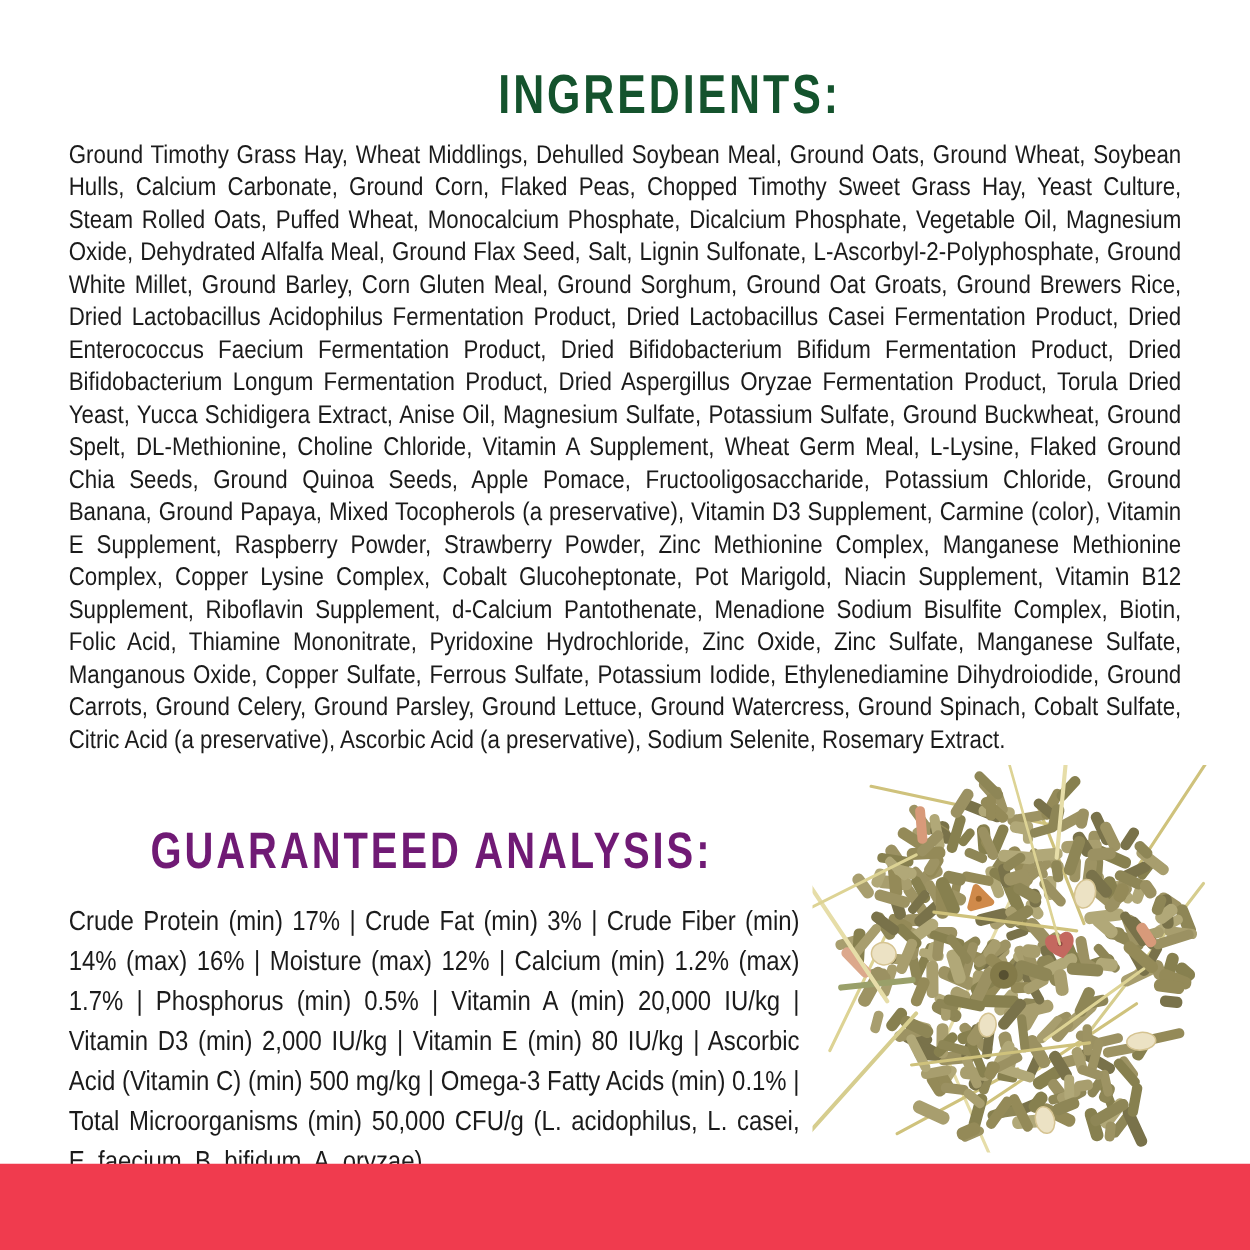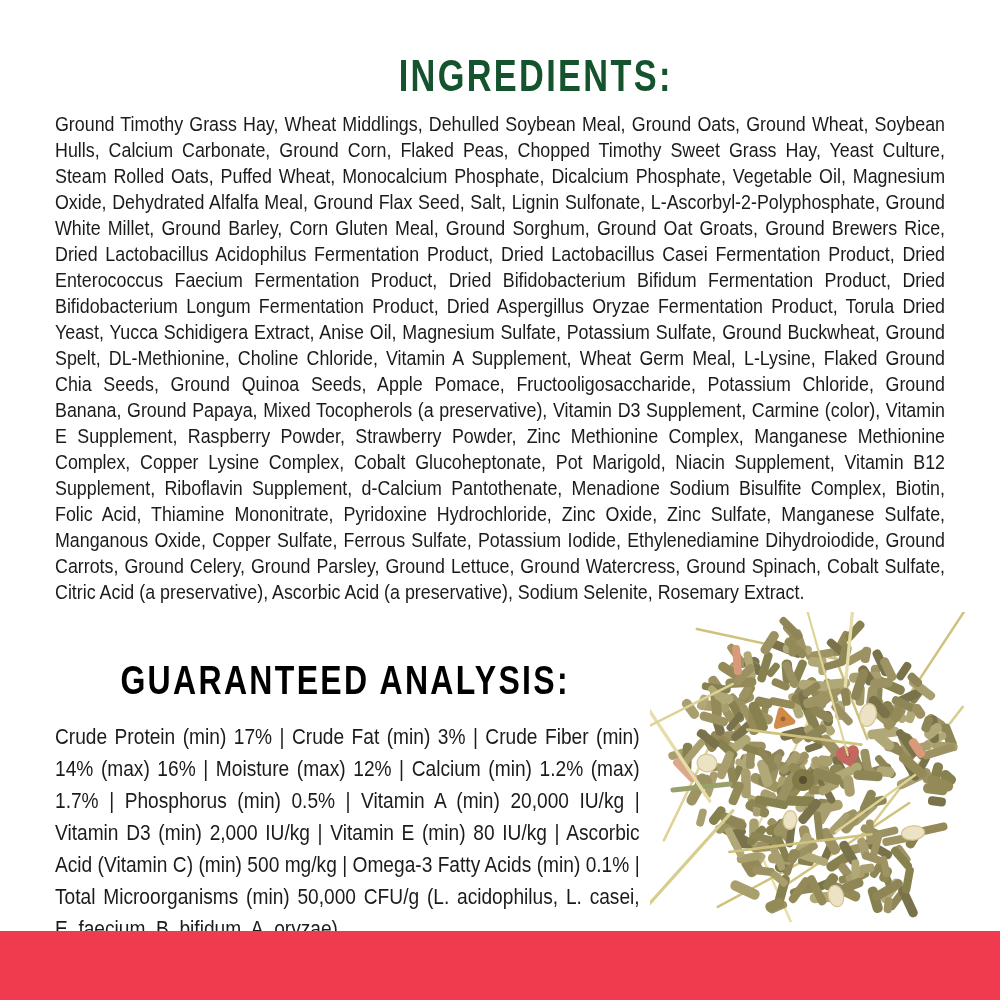--- a/index.html
+++ b/index.html
@@ -56,21 +56,21 @@
 </style>
 </head>
 <body>
 
 <div class="page">
 
   <h1 class="heading ingredients-heading" style="color: #14532d; padding-left: 36px;"><span class="condense">INGREDIENTS:</span></h1>
 
   <p class="body-text ingredients-text">Ground Timothy Grass Hay, Wheat Middlings, Dehulled Soybean Meal, Ground Oats, Ground Wheat, Soybean Hulls, Calcium Carbonate, Ground Corn, Flaked Peas, Chopped Timothy Sweet Grass Hay, Yeast Culture, Steam Rolled Oats, Puffed Wheat, Monocalcium Phosphate, Dicalcium Phosphate, Vegetable Oil, Magnesium Oxide, Dehydrated Alfalfa Meal, Ground Flax Seed, Salt, Lignin Sulfonate, L-Ascorbyl-2-Polyphosphate, Ground White Millet, Ground Barley, Corn Gluten Meal, Ground Sorghum, Ground Oat Groats, Ground Brewers Rice, Dried Lactobacillus Acidophilus Fermentation Product, Dried Lactobacillus Casei Fermentation Product, Dried Enterococcus Faecium Fermentation Product, Dried Bifidobacterium Bifidum Fermentation Product, Dried Bifidobacterium Longum Fermentation Product, Dried Aspergillus Oryzae Fermentation Product, Torula Dried Yeast, Yucca Schidigera Extract, Anise Oil, Magnesium Sulfate, Potassium Sulfate, Ground Buckwheat, Ground Spelt, DL-Methionine, Choline Chloride, Vitamin A Supplement, Wheat Germ Meal, L-Lysine, Flaked Ground Chia Seeds, Ground Quinoa Seeds, Apple Pomace, Fructooligosaccharide, Potassium Chloride, Ground Banana, Ground Papaya, Mixed Tocopherols (a preservative), Vitamin D3 Supplement, Carmine (color), Vitamin E Supplement, Raspberry Powder, Strawberry Powder, Zinc Methionine Complex, Manganese Methionine Complex, Copper Lysine Complex, Cobalt Glucoheptonate, Pot Marigold, Niacin Supplement, Vitamin B12 Supplement, Riboflavin Supplement, d-Calcium Pantothenate, Menadione Sodium Bisulfite Complex, Biotin, Folic Acid, Thiamine Mononitrate, Pyridoxine Hydrochloride, Zinc Oxide, Zinc Sulfate, Manganese Sulfate, Manganous Oxide, Copper Sulfate, Ferrous Sulfate, Potassium Iodide, Ethylenediamine Dihydroiodide, Ground Carrots, Ground Celery, Ground Parsley, Ground Lettuce, Ground Watercress, Ground Spinach, Cobalt Sulfate, Citric Acid (a preservative), Ascorbic Acid (a preservative), Sodium Selenite, Rosemary Extract.</p>
 
-  <h2 class="heading analysis-heading" style="color: #000000;"><span class="condense">GUARANTEED ANALYSIS:</span></h2>
+  <h2 class="heading analysis-heading" style="color: #701a75;"><span class="condense">GUARANTEED ANALYSIS:</span></h2>
 
   <p class="body-text analysis-text">Crude Protein (min) 17% | Crude Fat (min) 3% | Crude Fiber (min) 14% (max) 16% | Moisture (max) 12% | Calcium (min) 1.2% (max) 1.7% | Phosphorus (min) 0.5% | Vitamin A (min) 20,000 IU/kg | Vitamin D3 (min) 2,000 IU/kg | Vitamin E (min) 80 IU/kg | Ascorbic Acid (Vitamin C) (min) 500 mg/kg | Omega-3 Fatty Acids (min) 0.1% | Total Microorganisms (min) 50,000 CFU/g (L. acidophilus, L. casei, E. faecium, B. bifidum, A. oryzae).</p>
 
   <svg class="photo" id="pellet-photo" viewBox="0 0 330 310" role="img" aria-label="Top-down photo of a round pile of brown-green small-animal food pellets mixed with hay strands, dried flakes, an orange triangle treat and a red heart-shaped treat">
       <line x1="259.23711417556115" y1="191.01571329536625" x2="137.83201893341402" y2="271.8108331399392" stroke="#CFC27C" stroke-width="2.5" stroke-linecap="round"></line>
       <line x1="103.67275804048845" y1="225.6949965928821" x2="141.6763804698734" y2="311.6178194579544" stroke="#E6DDA8" stroke-width="2.5" stroke-linecap="round"></line>
       <line x1="217.1943665124117" y1="126.87087580137984" x2="180.22067354027894" y2="32.539456362493226" stroke="#CFC27C" stroke-width="2.5" stroke-linecap="round"></line>
       <line x1="164.43266284715142" y1="95.18363064439515" x2="99.11003603190292" y2="233.08397311970964" stroke="#E6DDA8" stroke-width="2.5" stroke-linecap="round"></line>
       <line x1="239.91496112857763" y1="112.32014647632946" x2="327.207927556509" y2="-20.29338845433682" stroke="#CFC27C" stroke-width="2.5" stroke-linecap="round"></line>
       <line x1="164.16750654072405" y1="243.0834496772427" x2="67.73217292280324" y2="294.95874267441377" stroke="#CFC27C" stroke-width="2.5" stroke-linecap="round"></line>

